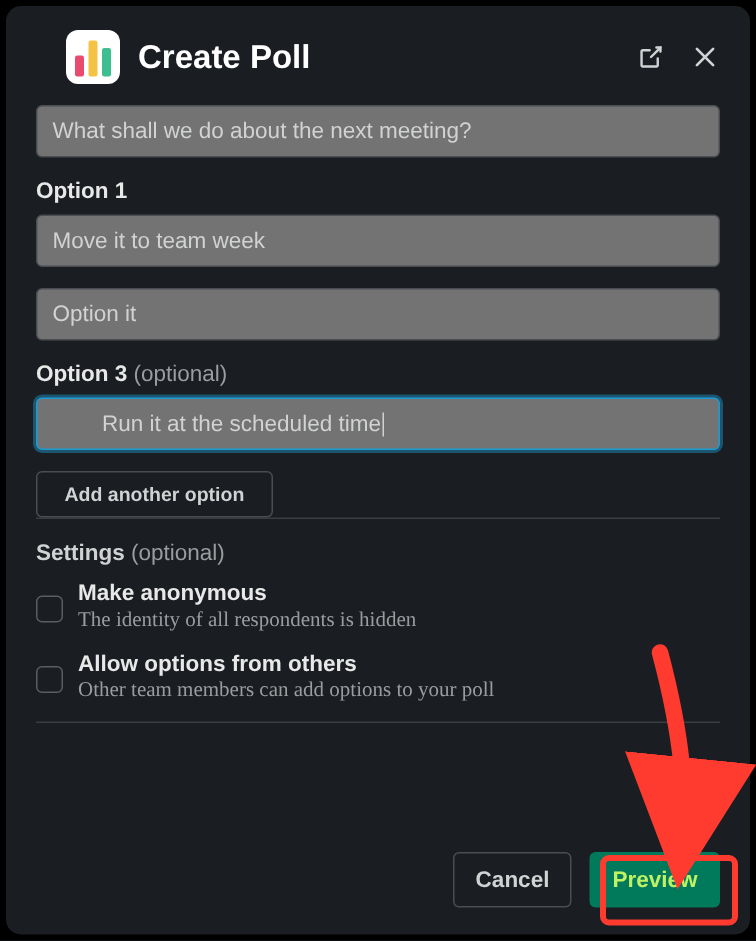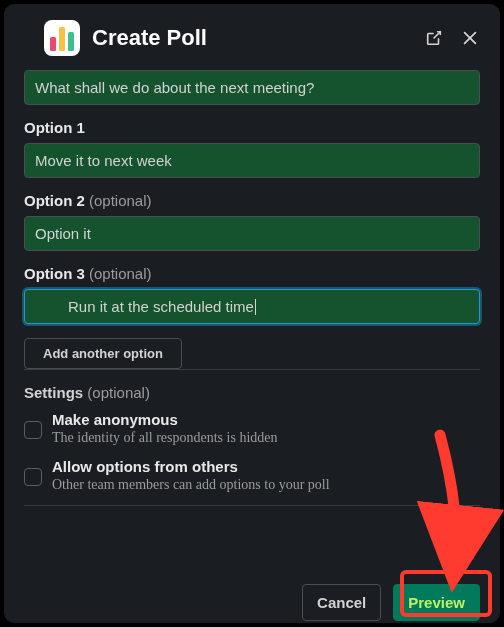--- a/index.html
+++ b/index.html
@@ -74,21 +74,21 @@
       align-items: center;
       justify-content: center;
     }
     .modal-body {
       flex: 1;
       padding: 0 20px 10px 20px;
       overflow: hidden;
     }
     .field-input {
       width: 100%;
-      background: #14532d;
+      background: #737373;
       border: 1px solid #4a4d52;
       border-radius: 4px;
       padding: 8px 10px;
       font-size: 15px;
       color: #d1d2d3;
       margin-bottom: 14px;
     }
     .field-input.focused {
       border: 1px solid #1d9bd1;
       box-shadow: 0 0 0 2px rgba(29,155,209,0.45);
@@ -154,21 +154,21 @@
       font-size: 14px;
       color: #9a9c9e;
       font-family: Liberation Serif, serif;
     }
     .hr-bottom {
       height: 1px;
       background: #3a3d42;
       margin: 6px 0 0 0;
     }
     .modal-footer {
-      padding: 14px 20px 2px 20px;
+      padding: 14px 20px 18px 20px;
       display: flex;
       justify-content: flex-end;
       gap: 12px;
       align-items: center;
     }
     .btn {
       border-radius: 4px;
       font-size: 15px;
       font-weight: 700;
       padding: 9px 14px;
@@ -229,26 +229,22 @@
     </div>
   </div>
 
   <div class="modal-body">
     <div class="field-input">What shall we do about the next meeting?</div>
 
     <div class="field-label">
       <span>Option 1</span>
       <span class="optional"></span>
     </div>
-    <div class="field-input">Move it to next week</div>
-
-    <div class="field-label">
-      <span>Option 2</span>
-      <span class="optional">(optional)</span>
-    </div>
+    <div class="field-input">Move it to team week</div>
+
     <div class="field-input">Option it</div>
 
     <div class="field-label">
       <span>Option 3</span>
       <span class="optional">(optional)</span>
     </div>
     <div class="field-input focused" style="display:flex;align-items:center;padding-left:43px;">
       <span>Run it at the scheduled time</span>
         <span style="display:inline-block;width:1px;height:16px;background:#d1d2d3;margin-left:1px;"></span>
     </div>

